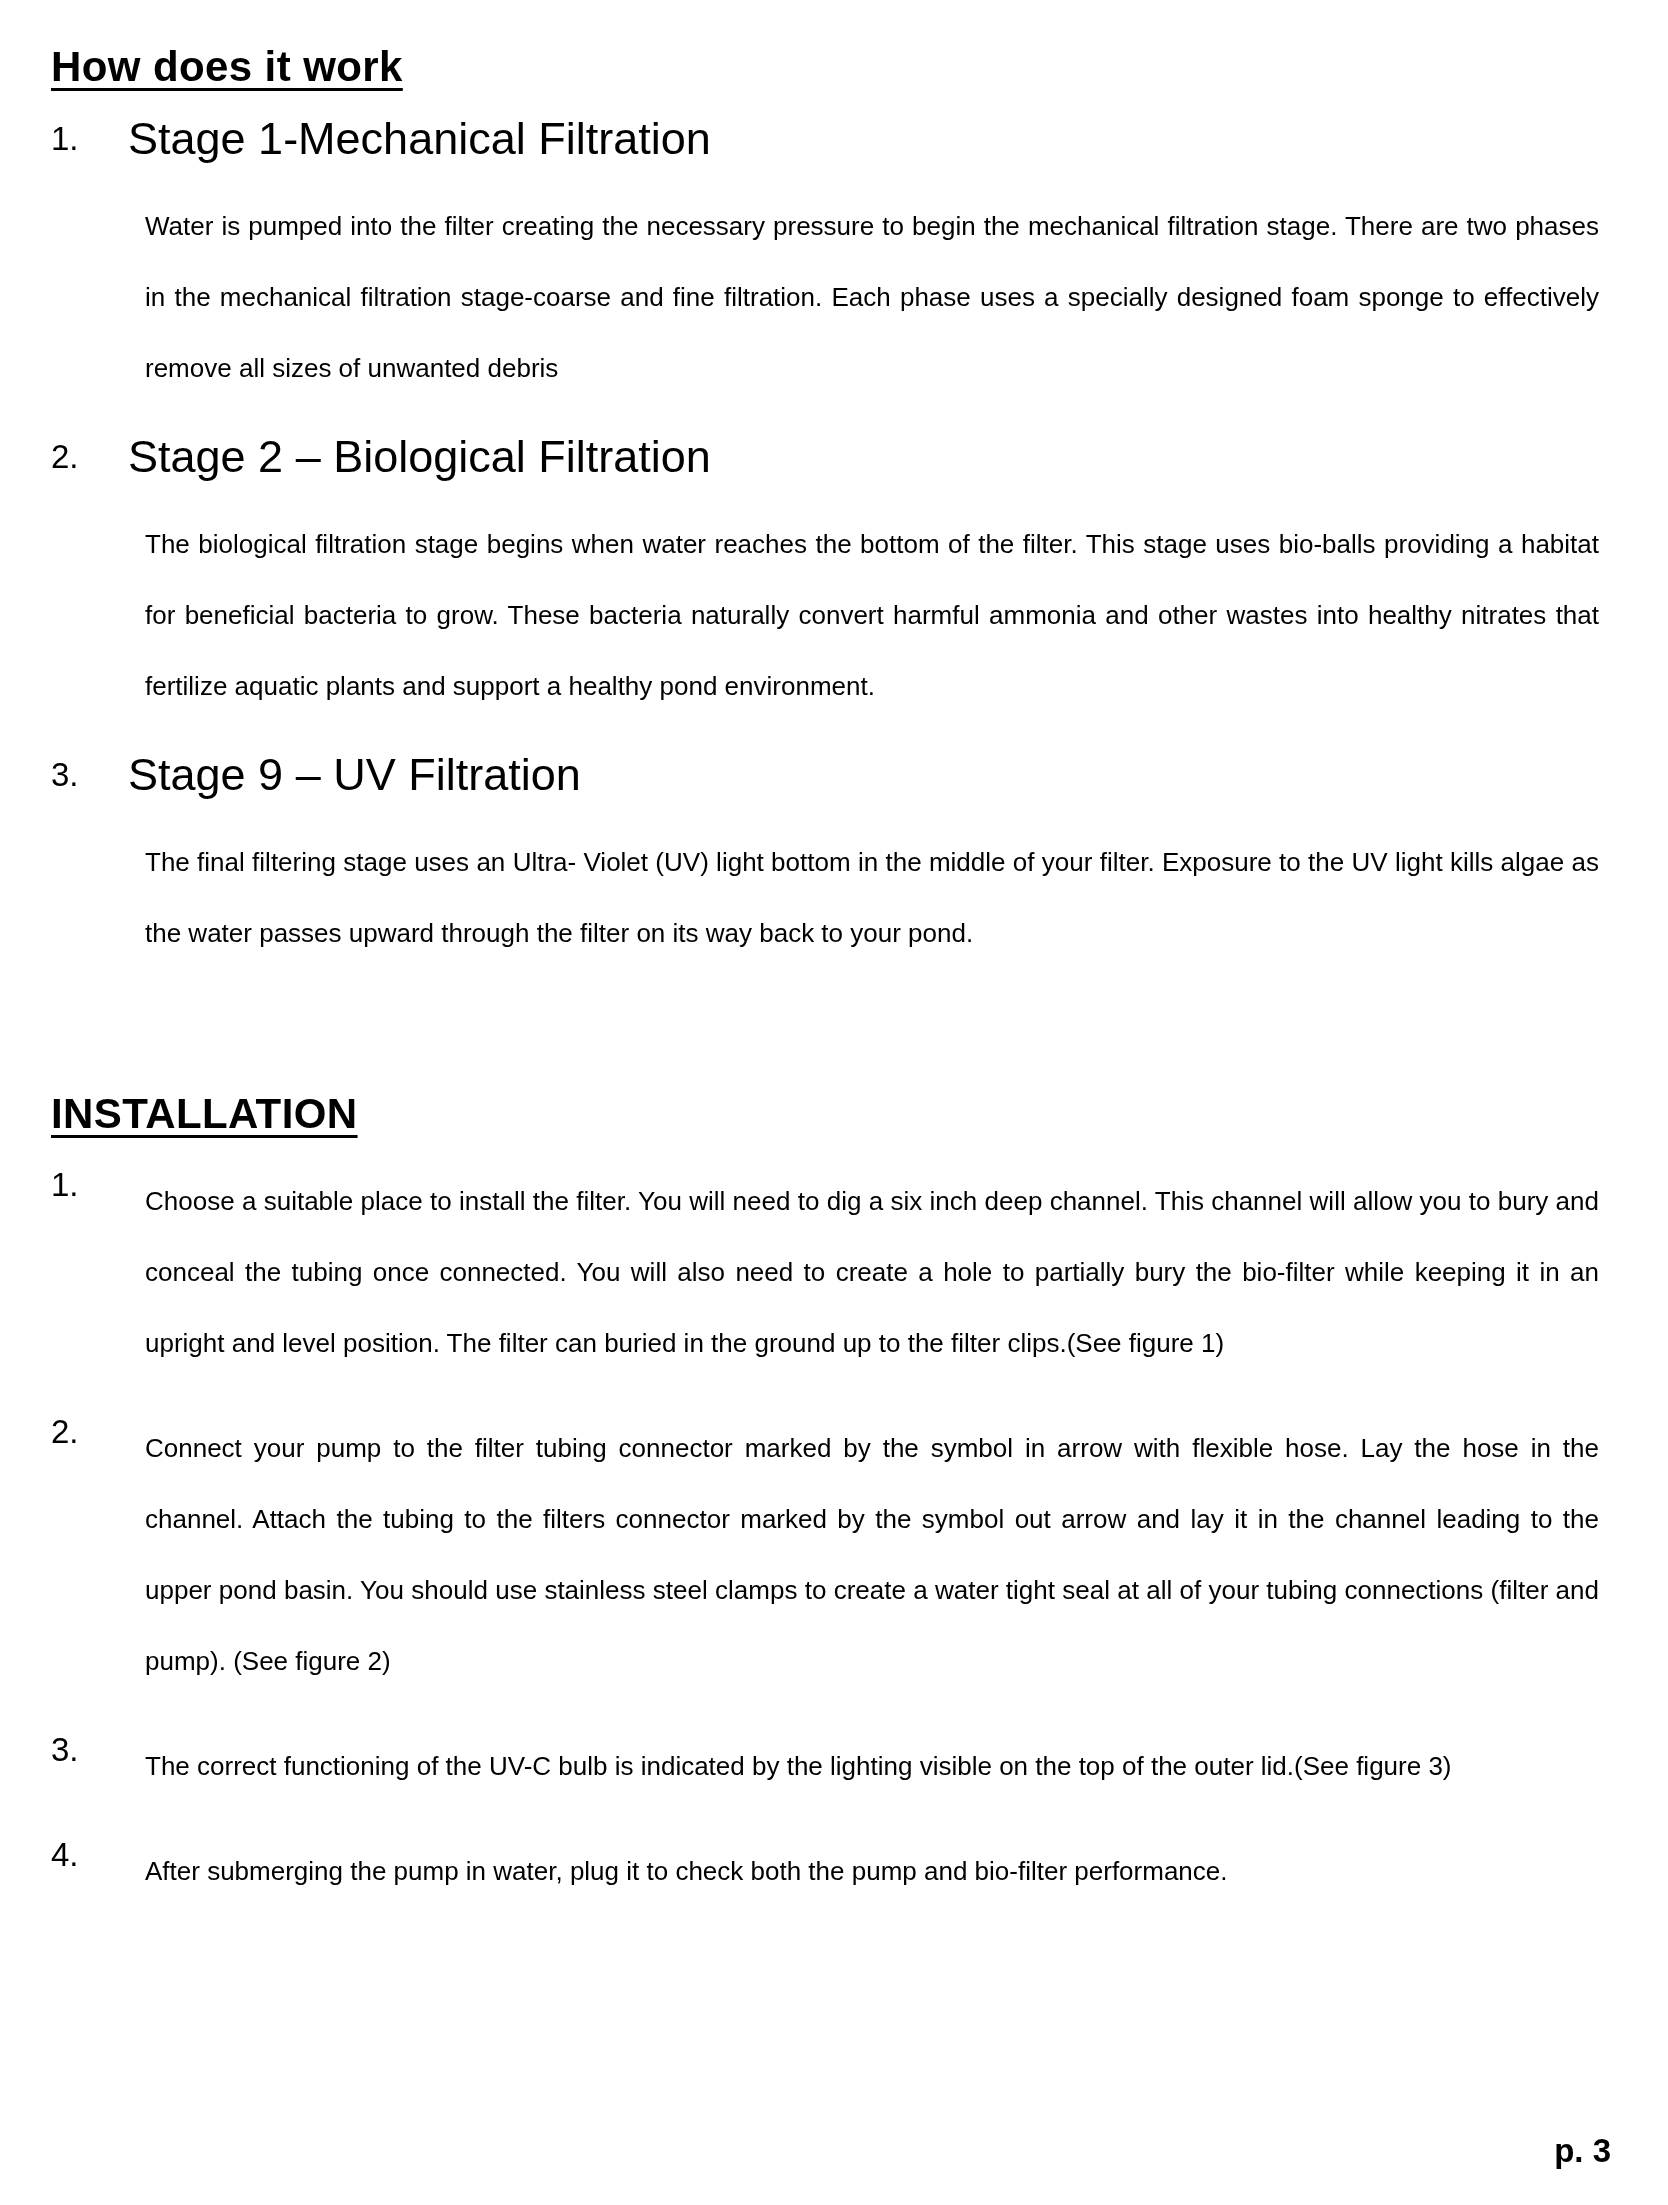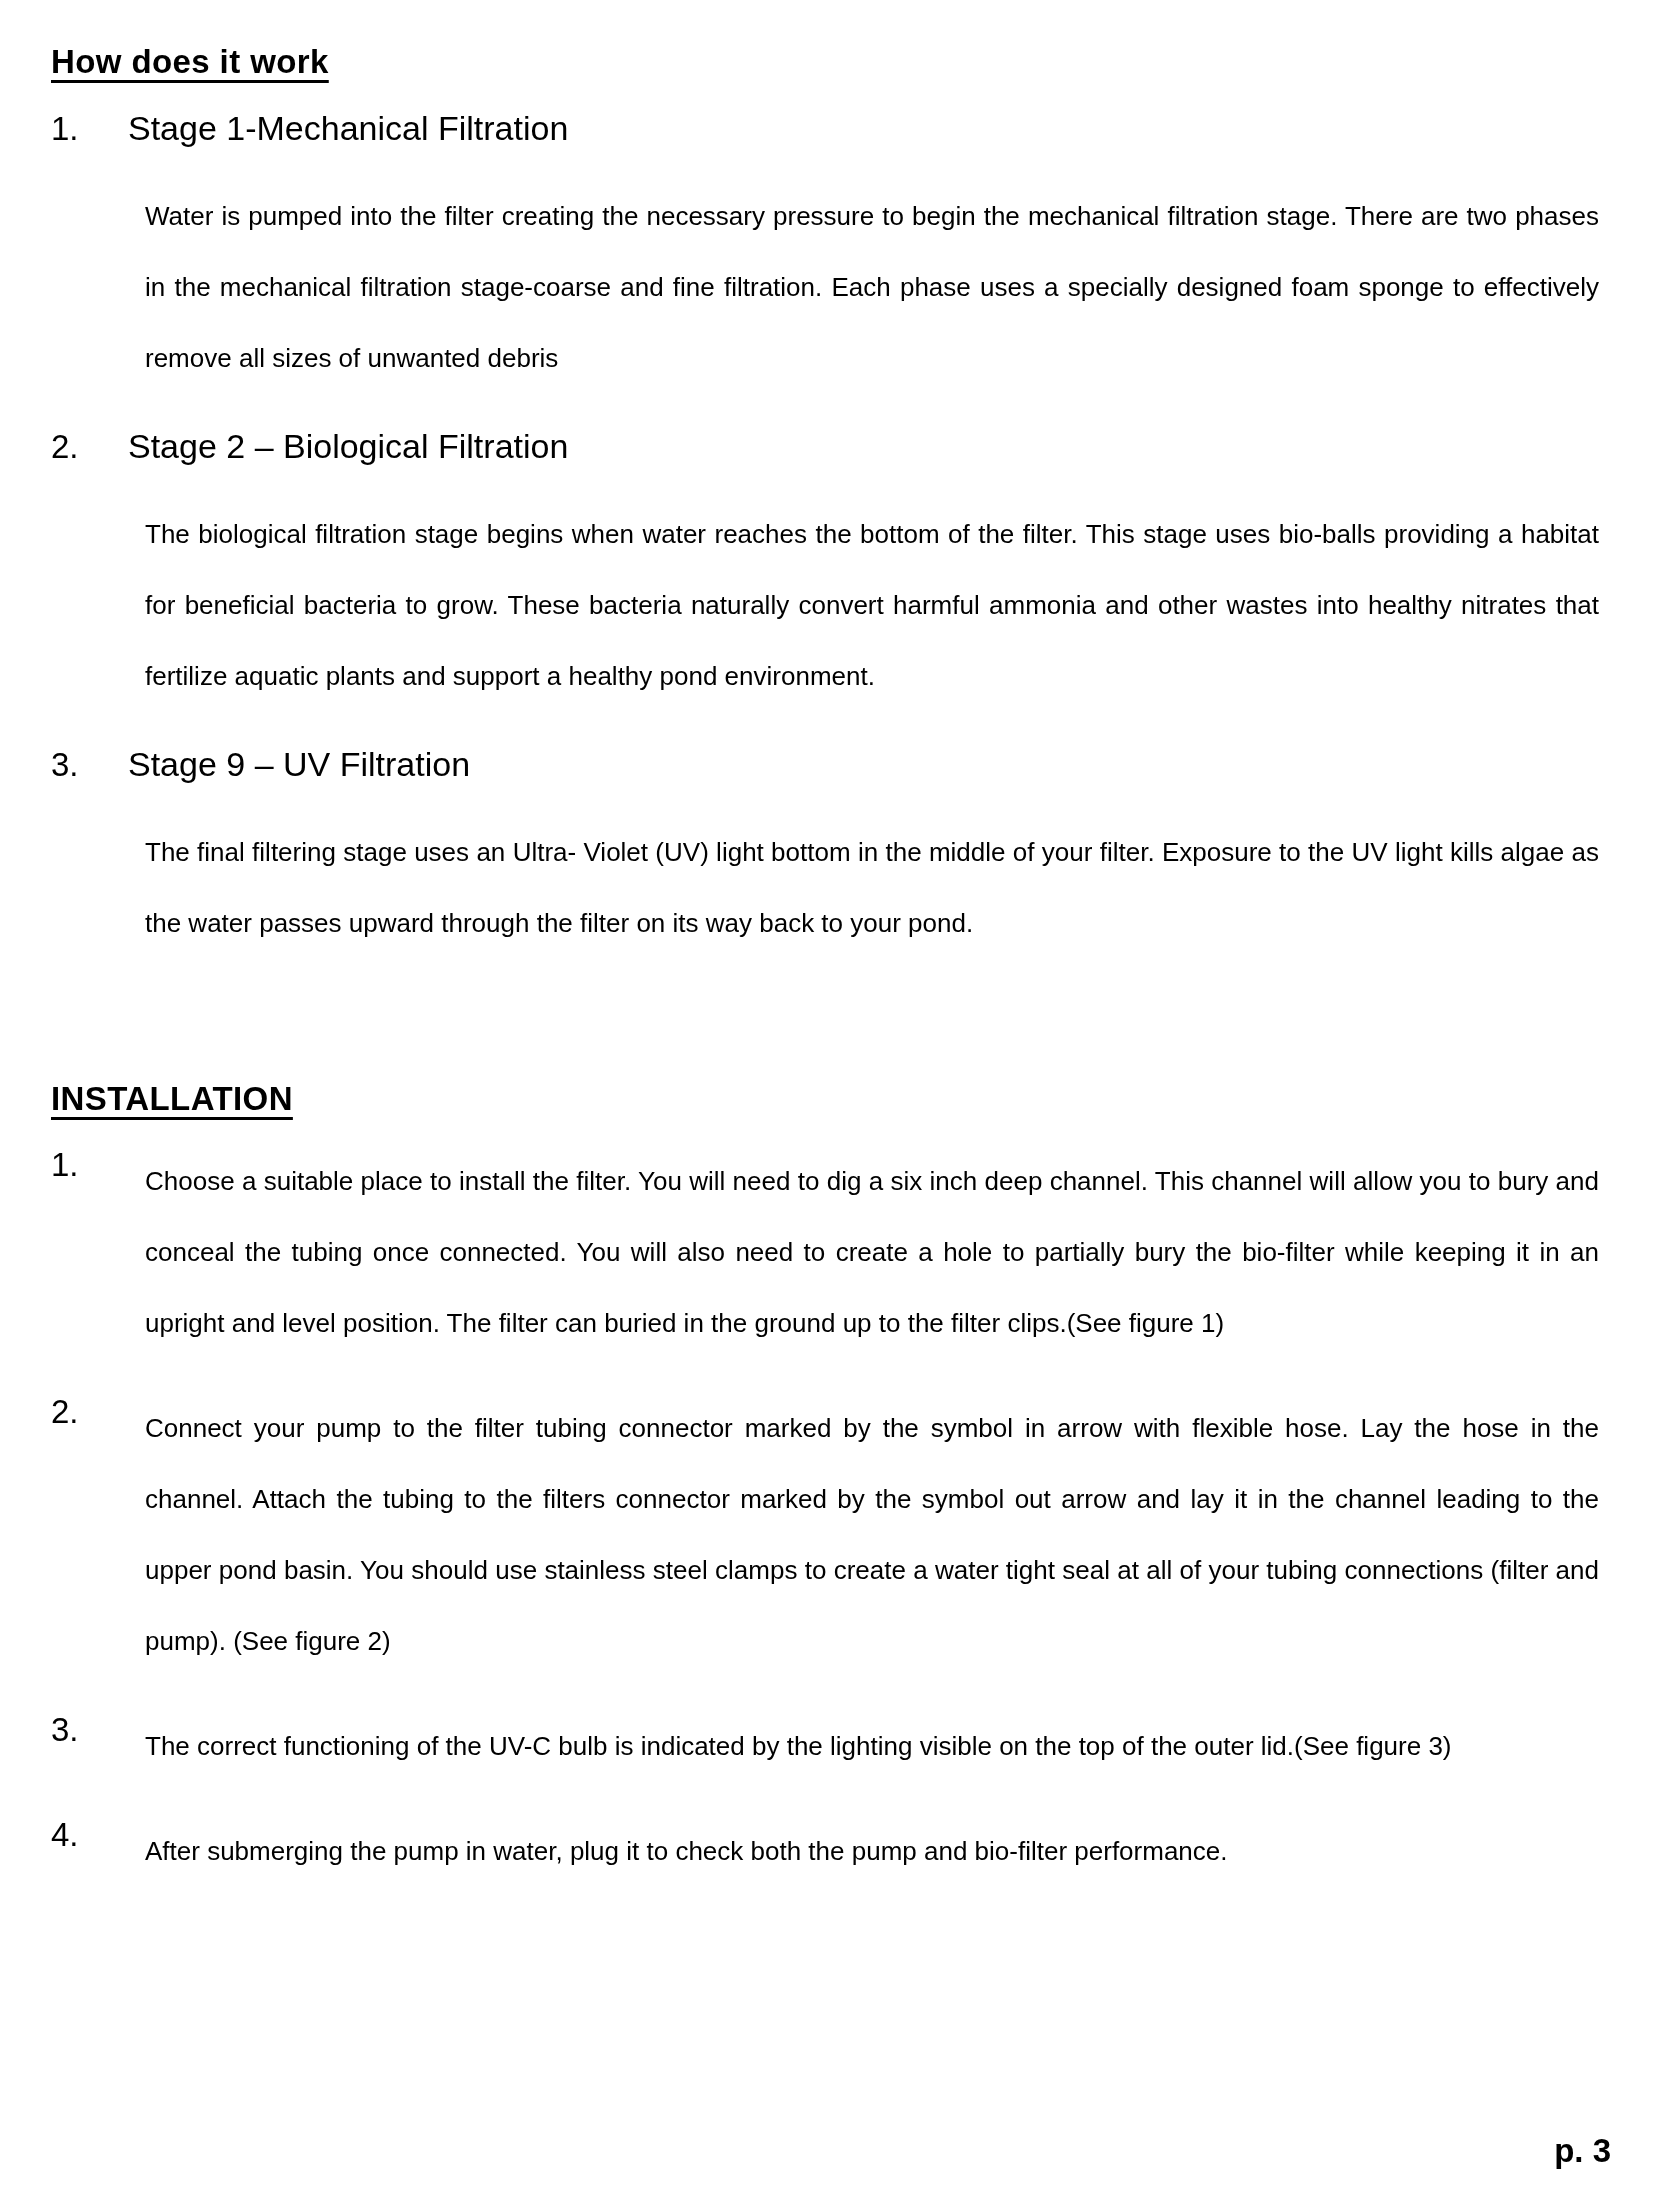--- a/index.html
+++ b/index.html
@@ -12,21 +12,21 @@
     width: 1669px;
     height: 2205px;
     background: #ffffff;
     color: #000000;
     font-family: "Liberation Sans", sans-serif;
     box-sizing: border-box;
     padding: 43px 53px 0 51px;
     overflow: hidden;
   }
   .heading {
-    font-size: 33px;
+    font-size: 42px;
     font-weight: bold;
     text-decoration: underline;
     text-decoration-thickness: 3.3px;
     text-underline-offset: 6.6px;
     margin: 0 0 11.5px 0;
     letter-spacing: 0.4px;
   }
   .heading.second {
     margin-top: 104px;
   }
@@ -41,21 +41,21 @@
   .num {
     flex: 0 0 77px;
     font-size: 33px;
     line-height: 71px;
   }
   .content {
     flex: 1 1 auto;
     min-width: 0;
   }
   .stage-title {
-    font-size: 34px;
+    font-size: 45px;
     line-height: 71px;
     text-align: left;
   }
   .body-text {
     font-size: 26px;
     line-height: 71px;
     text-align: justify;
     margin: 17px;
   }
   .page-number {

